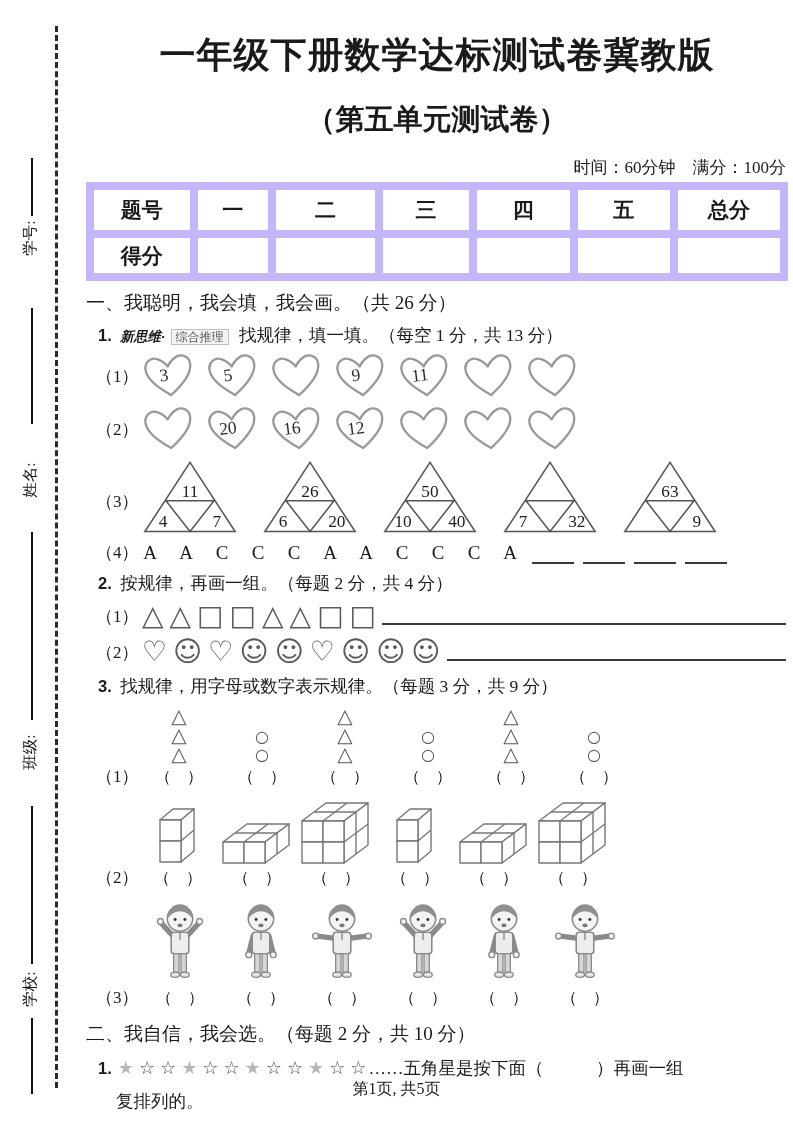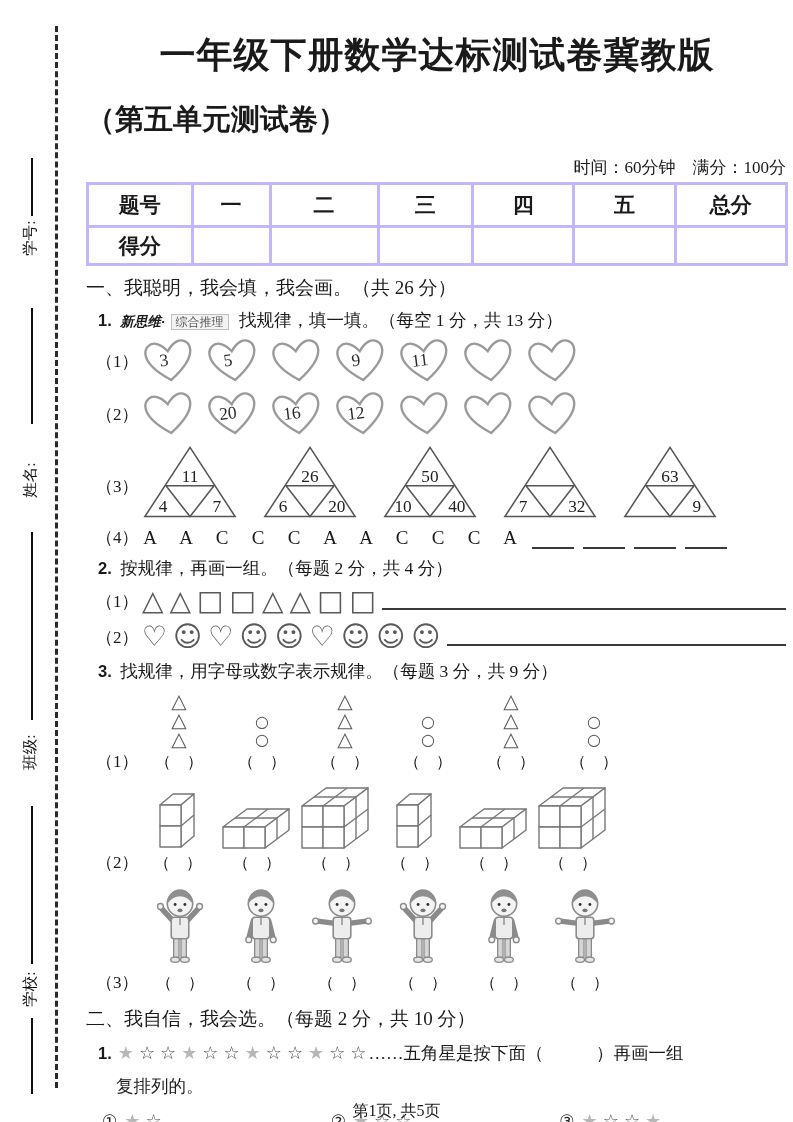--- a/index.html
+++ b/index.html
@@ -6,24 +6,24 @@
   .page{position:relative;width:793px;height:1122px;background:#ffffff;margin:0 auto;
         font-family:"Liberation Serif","DejaVu Serif",serif;color:#1a1a1a;overflow:hidden;}
   
   .dash{position:absolute;left:55px;top:26px;height:1062px;border-left:3px dashed #2a2a2a;}
   .v-line{position:absolute;left:31px;width:2.2px;background:#111;}
   .v-label{position:absolute;left:-1px;width:62px;height:20px;line-height:20px;text-align:center;
            transform:rotate(-90deg);font-size:15.5px;white-space:nowrap;color:#111;}
   
   main{position:absolute;left:86px;top:15px;width:702px;}
   .title{font-size:36px;font-weight:bold;text-align:center;margin:16px 0 0;letter-spacing:1px;}
-  .subtitle{font-size:29px;font-weight:bold;text-align:left;margin:20px 0 0;}
+  .subtitle{font-size:29px;font-weight:bold;text-align:center;margin:20px 0 0;}
   .meta{text-align:right;font-size:17px;margin-top:16px;padding-right:2px;}
   table.score{width:100%;border-collapse:collapse;table-layout:fixed;margin-top:3px;}
-  table.score td{border:3px solid #c4b5fd;text-align:center;font-weight:bold;font-size:21px;}
+  table.score td{border:8px solid #c4b5fd;text-align:center;font-weight:bold;font-size:21px;}
   table.score tr:first-child td{height:38px;}
   table.score tr:last-child td{height:33px;}
   .sec-heading{font-size:19px;margin:9px 0 0 0;}
   .q-line{font-size:17.5px;margin:7px 0 0 12px;}
   .qnum{font-weight:bold;font-family:"Liberation Sans","DejaVu Sans",sans-serif;font-size:16.5px;margin-right:4px;}
   .badge-bold{font-weight:bold;font-style:italic;font-size:13.5px;font-family:"Liberation Sans","DejaVu Sans",sans-serif;}
   .badge-box{font-size:12px;border:1px solid #c0c0c0;background:#f3f3f3;color:#555;padding:0 4px 0;margin:0 6px 0 1px;}
   .row{display:flex;align-items:center;margin:6px 0 0 10px;}
   .plabel{font-size:17px;flex:0 0 46px;}
   .figrow{display:flex;align-items:center;gap:10px;}
@@ -56,21 +56,21 @@
   .hand{fill:#f4f4f4;stroke:#8a8a8a;stroke-width:1.4;}
   .stars{display:inline-flex;gap:5px;margin:0 2px;}
   .star{font-family:"DejaVu Sans",sans-serif;font-size:18px;line-height:20px;}
   .star.filled{color:#b7b7b7;}
   .star.hollow{color:#4a4a4a;}
   .stars-line{font-size:17.5px;margin:9px 0 0 12px;display:flex;align-items:center;flex-wrap:nowrap;}
   .cont-line{font-size:17.5px;margin:9px 0 0 30px;}
   .options{display:flex;margin:13px 0 0 16px;font-size:17.5px;}
   .opt{width:240px;display:flex;align-items:center;}
   .opt-marker{font-family:"DejaVu Sans",sans-serif;font-size:17px;margin-right:5px;color:#222;}
-  .footer{position:absolute;left:0;width:793px;bottom:0;text-align:center;font-size:16px;}
+  .footer{position:absolute;left:0;width:793px;bottom:22px;text-align:center;font-size:16px;}
   svg text{font-family:"Liberation Serif","DejaVu Serif",serif;}
 </style>
 </head>
 <body>
 
 <div class="page">
 
   <aside>
     <div class="dash"></div>
     <div id="sidebar-fields">

